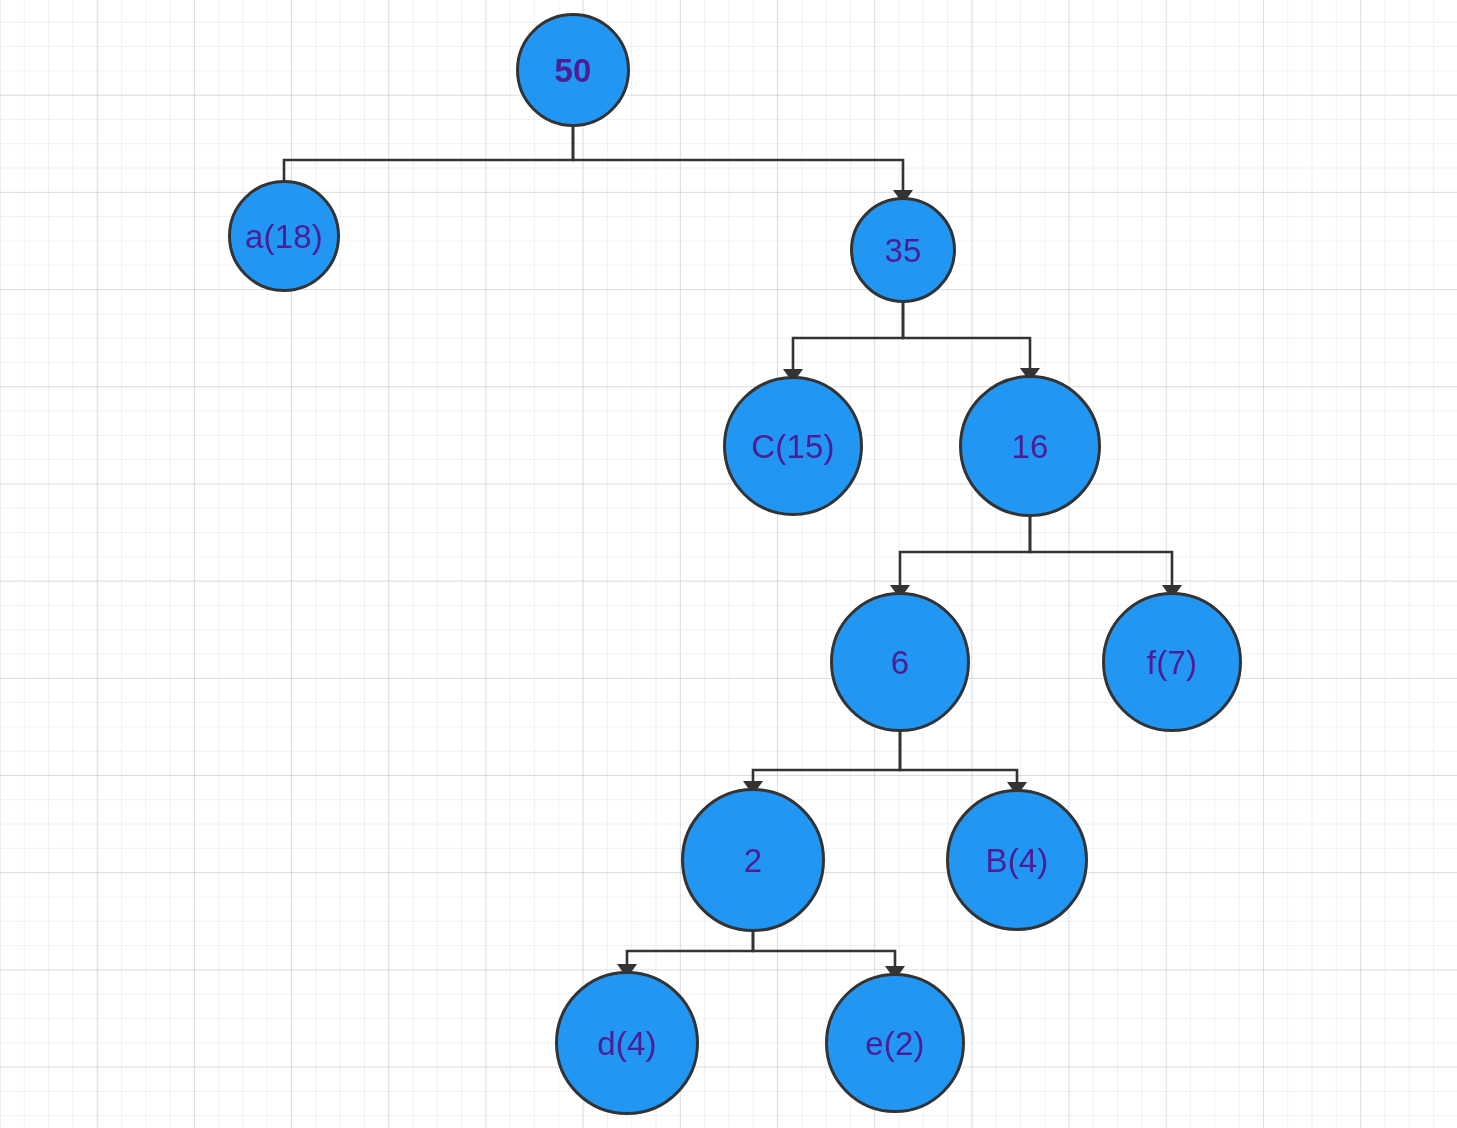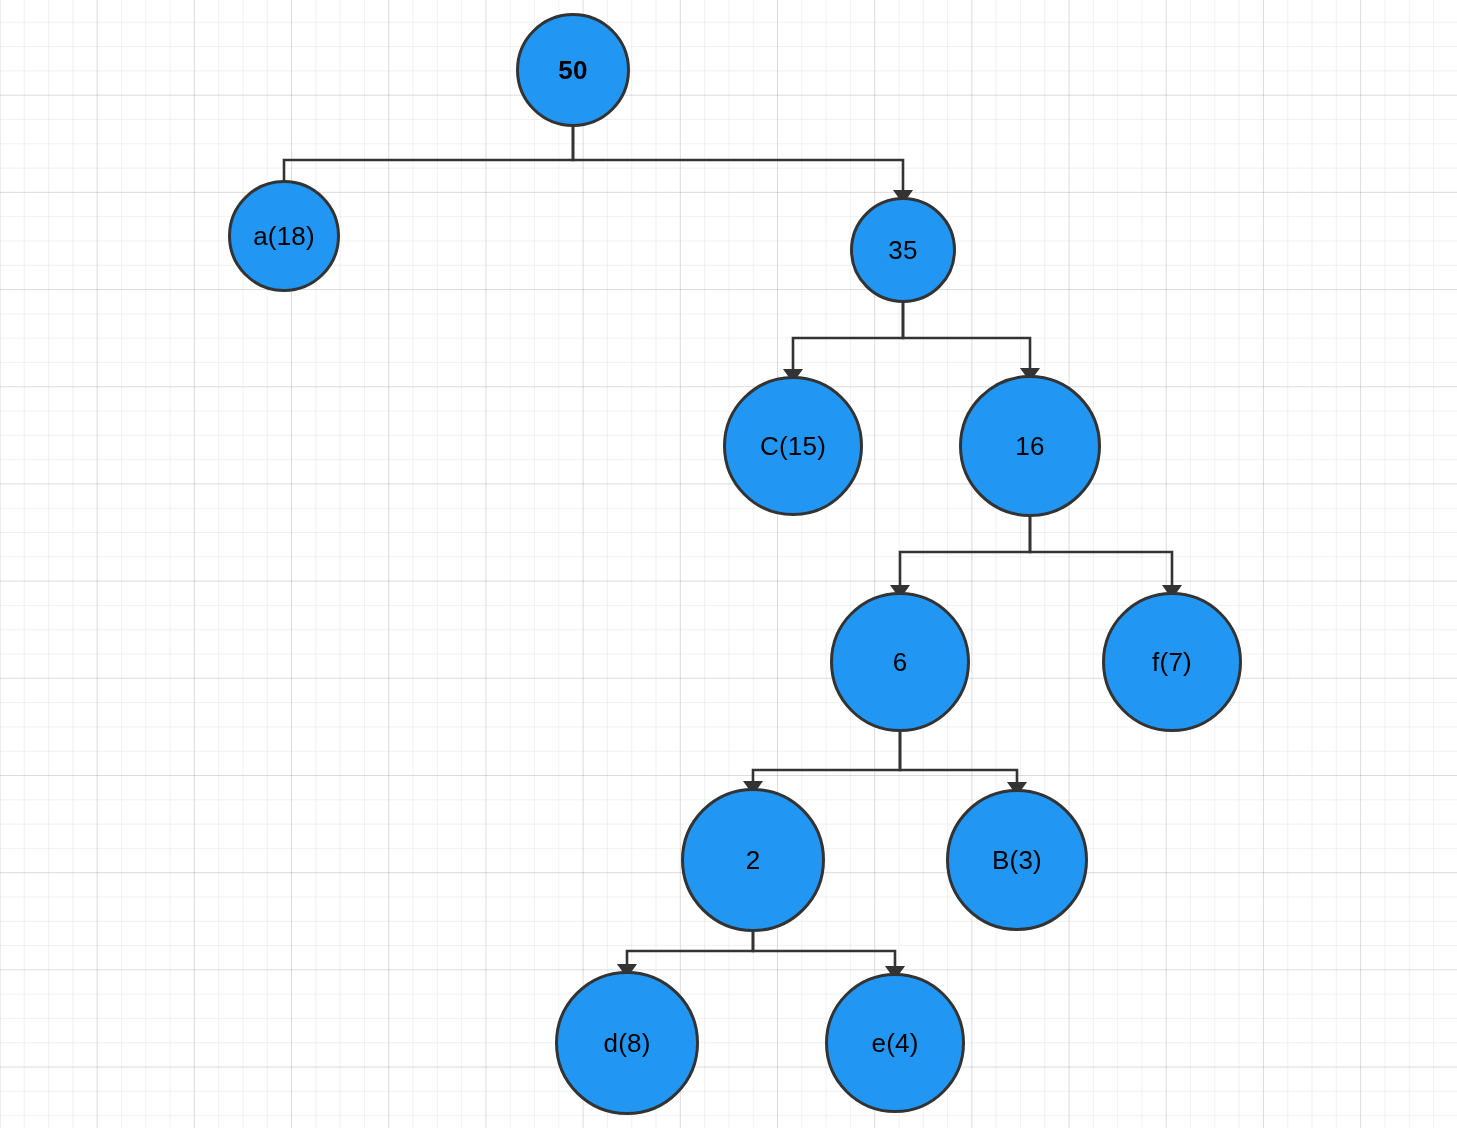--- a/index.html
+++ b/index.html
@@ -48,23 +48,23 @@
     border: 3px solid #333333;
     display: flex;
     align-items: center;
     justify-content: center;
     color: #ffffff;
     text-align: center;
     line-height: 1;
     z-index: 2;
   }
   .node .node-label {
-    font-size: 26px;
+    font-size: 33px;
     font-weight: 400;
-    color: #000000;
+    color: #4c1d95;
     letter-spacing: 0.2px;
     user-select: none;
   }
   .node.bold .node-label {
     font-weight: 700;
   }
 </style>
 </head>
 <body>
 
@@ -109,23 +109,23 @@
       <div class="node" style="left: 830px; top: 592px; width: 140px; height: 140px;">
         <span class="node-label">6</span>
       </div>
       <div class="node" style="left: 1102px; top: 592px; width: 140px; height: 140px;">
         <span class="node-label">f(7)</span>
       </div>
       <div class="node" style="left: 681px; top: 788px; width: 144px; height: 144px;">
         <span class="node-label">2</span>
       </div>
       <div class="node" style="left: 946px; top: 789px; width: 142px; height: 142px;">
-        <span class="node-label">B(3)</span>
+        <span class="node-label">B(4)</span>
       </div>
       <div class="node" style="left: 555px; top: 971px; width: 144px; height: 144px;">
-        <span class="node-label">d(8)</span>
+        <span class="node-label">d(4)</span>
       </div>
       <div class="node" style="left: 825px; top: 973px; width: 140px; height: 140px;">
-        <span class="node-label">e(4)</span>
+        <span class="node-label">e(2)</span>
       </div>
     </div>
 
 </div>
 
 </body></html>

